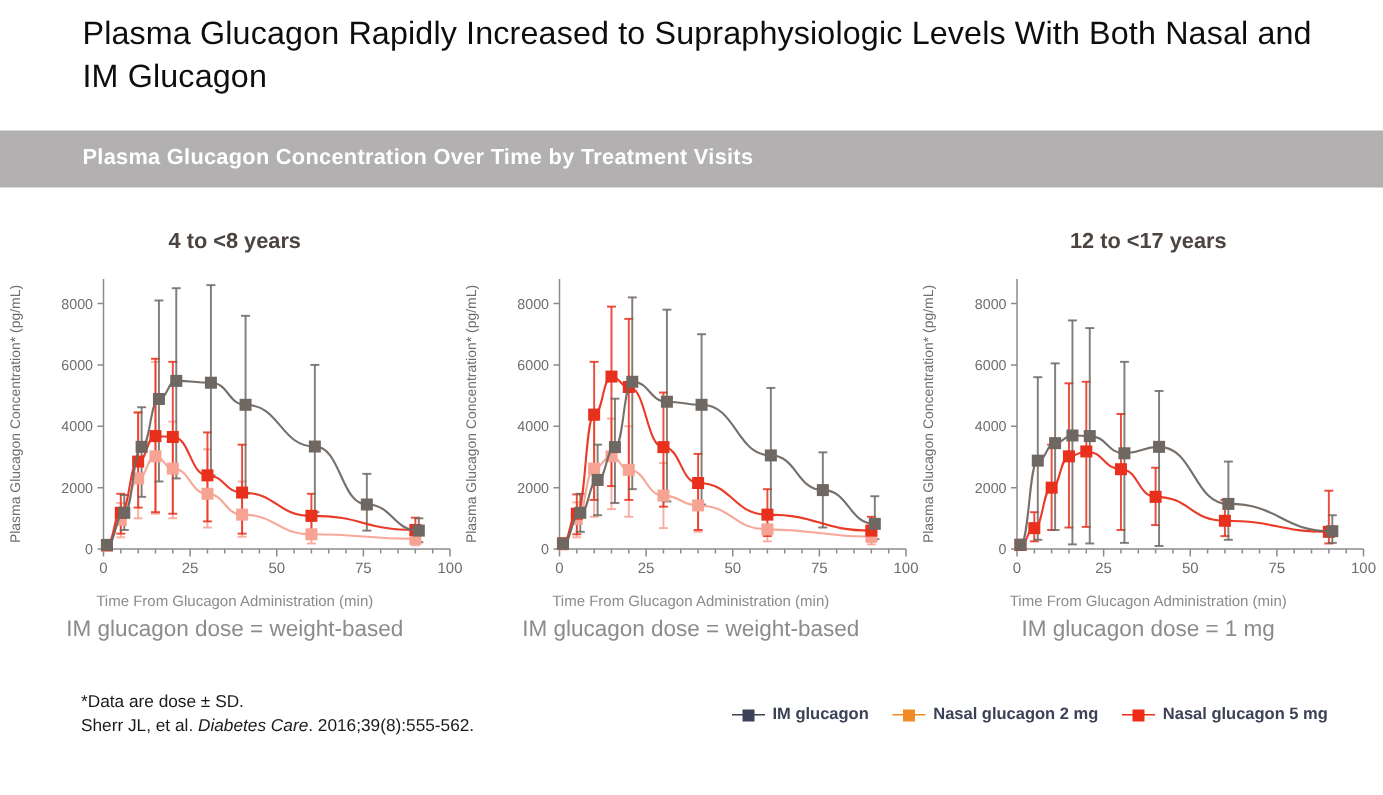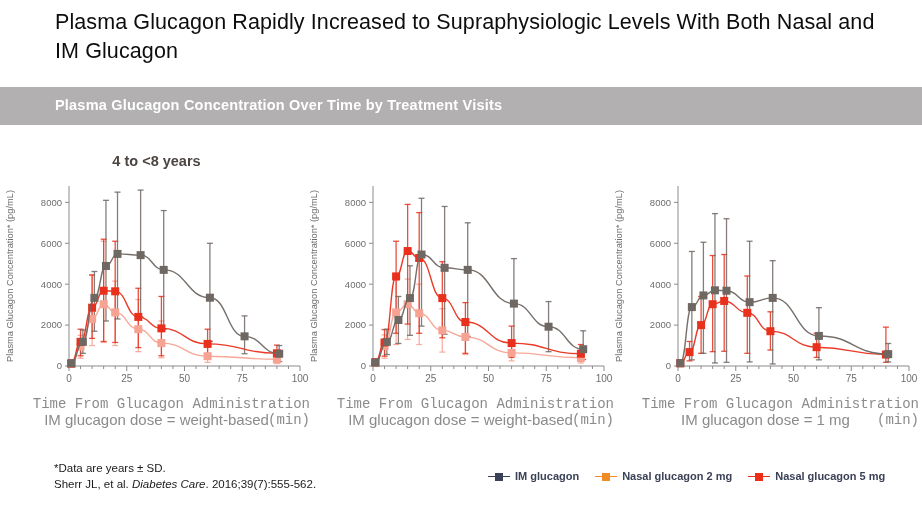--- a/index.html
+++ b/index.html
@@ -35,22 +35,22 @@
   .panel.p2{left:612px;}
 
   .panel-title{
     position:absolute;top:3px;left:0;width:307px;text-align:center;
     font-size:14.5px;font-weight:bold;color:#4b4441;
   }
   .plot-wrap{position:absolute;top:28px;left:0;width:307px;height:218px;}
   .plot-svg{display:block;}
 
   .x-axis-label{
-    position:absolute;top:246px;left:0;width:307px;text-align:right;
-    font-size:14px;color:#8b8b8b;font-family:Liberation Mono, monospace;
+    position:absolute;top:246px;left:0;width:307px;text-align:center;
+    font-size:10px;color:#8b8b8b;
   }
   .x-sub-label{
     position:absolute;top:261px;left:0;width:307px;text-align:center;
     font-size:15px;color:#8b8b8b;
   }
 
   
   .footnote{
     position:absolute;left:54px;top:461px;width:400px;
     font-size:11.5px;line-height:15.5px;color:#1a1a1a;
@@ -404,20 +404,21 @@
             <rect x="202.91" y="121.61363636363636" width="8" height="8" fill="#6f6762"></rect>
             <rect x="237.56" y="144.72727272727272" width="8" height="8" fill="#6f6762"></rect>
             <rect x="272.21000000000004" y="167.22727272727272" width="8" height="8" fill="#6f6762"></rect>
           </svg>
         </div>
       <div class="x-axis-label">Time From Glucagon Administration (min)</div>
       <div class="x-sub-label">IM glucagon dose = weight-based</div>
     </div>
 
     <div class="panel p2">
+      <div class="panel-title">12 to &lt;17 years</div>
       <div class="plot-wrap">
           <svg class="plot-svg" width="307" height="218">
             <text x="10" y="98" fill="#6d6d6d" font-size="9.3" font-family="&quot;Liberation Sans&quot;, sans-serif" text-anchor="middle" transform="rotate(-90 10 98)">Plasma Glucagon Concentration* (pg/mL)</text>
             <line x1="66" y1="8" x2="66" y2="188" stroke="#8b8b8b" stroke-width="1"></line>
             <line x1="66" y1="188" x2="297" y2="188" stroke="#8b8b8b" stroke-width="1"></line>
             <line x1="62" y1="188" x2="66" y2="188" stroke="#8b8b8b" stroke-width="1"></line>
             <text x="59" y="191.4" fill="#6d6d6d" font-size="9.5" font-family="&quot;Liberation Sans&quot;, sans-serif" text-anchor="end">0</text>
             <line x1="62" y1="147.0909090909091" x2="66" y2="147.0909090909091" stroke="#8b8b8b" stroke-width="1"></line>
             <text x="59" y="150.4909090909091" fill="#6d6d6d" font-size="9.5" font-family="&quot;Liberation Sans&quot;, sans-serif" text-anchor="end">2000</text>
             <line x1="62" y1="106.18181818181819" x2="66" y2="106.18181818181819" stroke="#8b8b8b" stroke-width="1"></line>
@@ -527,22 +528,22 @@
             <rect x="202.91" y="153.9318181818182" width="8" height="8" fill="#6f6762"></rect>
             <rect x="272.21000000000004" y="172.13636363636363" width="8" height="8" fill="#6f6762"></rect>
           </svg>
         </div>
       <div class="x-axis-label">Time From Glucagon Administration (min)</div>
       <div class="x-sub-label">IM glucagon dose = 1 mg</div>
     </div>
   </div>
 
   <div class="footnote">
-    <div>*Data are years ± SD.</div>
-    <div><span>Sherr JL, et al. </span><span class="it">Diabetes Care</span><span>. 2016;39(7):555-562.</span></div>
+    <div>*Data are dose ± SD.</div>
+    <div><span>Sherr JL, et al. </span><span class="it">Diabetes Care</span><span>. 2016;39(8):555-562.</span></div>
   </div>
 
   <div class="legend">
     <div class="legend-item">
       <span class="legend-mark">
         <span class="lline" style="background: rgb(59, 66, 87);"></span>
         <span class="lsq" style="background: rgb(59, 66, 87);"></span>
       </span>
       <span class="legend-label">IM glucagon</span>
     </div>

